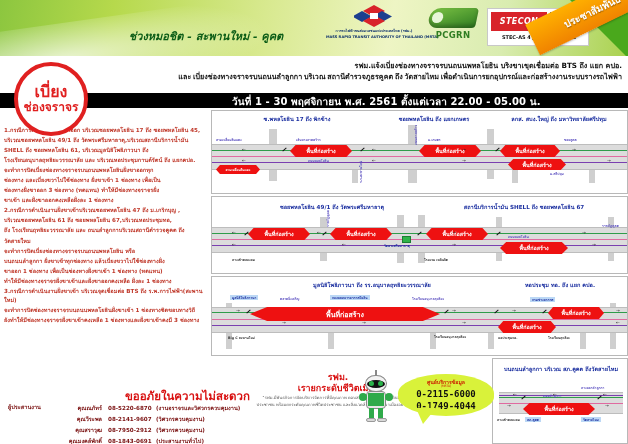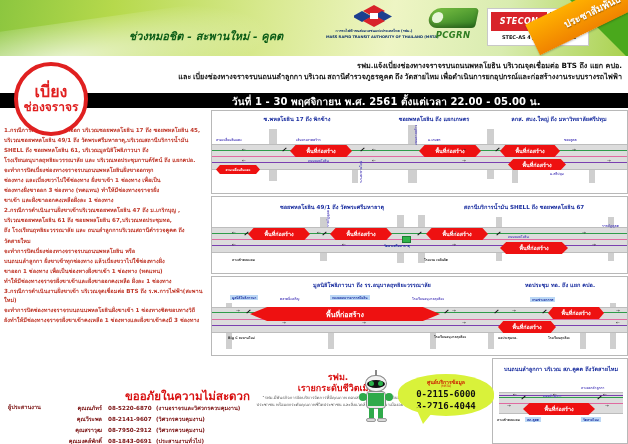--- a/index.html
+++ b/index.html
@@ -30,21 +30,21 @@
   .hdr-sub {
     position:absolute; left:16px; top:27px; width:380px; text-align:center;
     font-size:11px; font-weight:bold; font-style:italic; color:#0b5c16;
     white-space:nowrap;
   }
   .logo-mrta { position:absolute; left:326px; top:4px; width:96px; height:44px; }
   .mrta-mark { position:absolute; left:28px; top:0px; width:40px; height:24px; }
   .mrta-t1 { position:absolute; left:0; top:25px; width:96px; text-align:center; font-size:3.6px; font-weight:bold; color:#0b2f6b; line-height:1.25; white-space:nowrap;}
   .mrta-t2 { position:absolute; left:0; top:31px; width:96px; text-align:center; font-size:3.6px; font-weight:bold; color:#0b2f6b; line-height:1.25; white-space:nowrap;}
 
-  .logo-pcgrn { position:absolute; left:425px; top:6px; width:56px; height:44px;font-style:italic; }
+  .logo-pcgrn { position:absolute; left:425px; top:6px; width:56px; height:44px; }
   .pc-train {
     position:absolute; left:4px; top:2px; width:48px; height:20px;
     background:linear-gradient(160deg,#7ac143,#2f7d22);
     border-radius:13px 5px 5px 13px; transform:skewX(-12deg);
     box-shadow:inset 0 -3px 4px rgba(0,0,0,.25);
   }
   .pc-train:after{content:"";position:absolute;left:3px;top:4px;width:11px;height:11px;border-radius:50%;background:#e8f6d8;}
   .pc-word { position:absolute; left:0; top:24px; width:56px; text-align:center; font-size:8.5px; font-weight:bold; color:#2f7d22; letter-spacing:.3px;}
 
   .logo-stecon { position:absolute; left:487px; top:8px; width:102px; height:38px; background:#ffffff; border:1px solid #c8c8c8;}
@@ -208,21 +208,21 @@
         <span>AS</span>
       </div>
     <div class="st-cap">STEC-AS 4 JOINT VENTURE</div>
   </div>
 
   <div class="ribbon">
     <span>ประชาสัมพันธ์</span>
   </div>
 </div>
 
-<div class="notice" id="notice1">รฟม.แจ้งเบี่ยงช่องทางจราจรบนถนนพหลโยธิน บริเวณจุดเชื่อมต่อ BTS  ถึง แยก คปอ.</div>
+<div class="notice" id="notice1">รฟม.แจ้งเบี่ยงช่องทางจราจรบนถนนพหลโยธิน บริงขาเขุดเชื่อมต่อ BTS  ถึง แยก คปอ.</div>
 <div class="notice" id="notice2">และ เบี่ยงช่องทางจราจรบนถนนลำลูกกา บริเวณ สถานีตำรวจภูธรคูคต ถึง วัดสายไหม เพื่อดำเนินการยกอุปกรณ์และก่อสร้างงานระบบรางรถไฟฟ้า</div>
 
 <div id="datebar">
   <div class="dtxt">วันที่ 1 - 30 พฤศจิกายน พ.ศ. 2561 ตั้งแต่เวลา 22.00 - 05.00 น.</div>
 </div>
 
 <div id="badge">
   <div class="b1">เบี่ยง</div>
   <div class="b2">ช่องจราจร</div>
 </div>
@@ -477,15 +477,15 @@
     <div class="m-leg1"></div>
     <div class="m-leg2"></div>
     <div class="m-foot1"></div>
     <div class="m-foot2"></div>
   </div>
 
   <div class="bubble">
     <div class="bub-l1">ศูนย์บริการข้อมูล</div>
     <div class="bub-l2">(MRTA)</div>
     <div class="bub-n1">0-2115-6000</div>
-    <div class="bub-n2">3-2716-4044</div>
+    <div class="bub-n2">0-1749-4044</div>
   </div>
 </div>
 
 </body></html>

